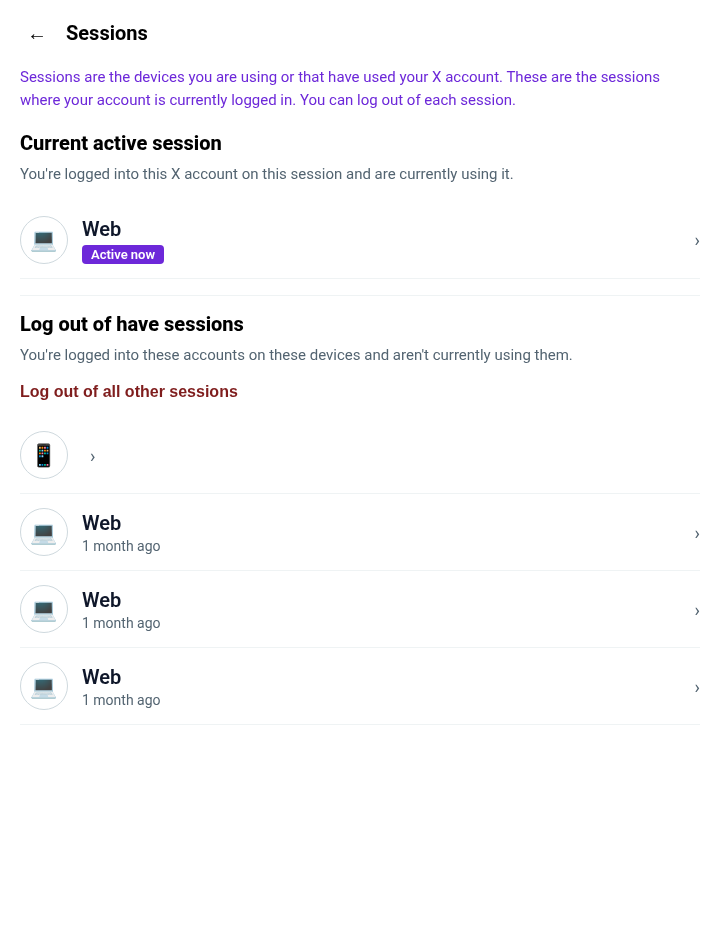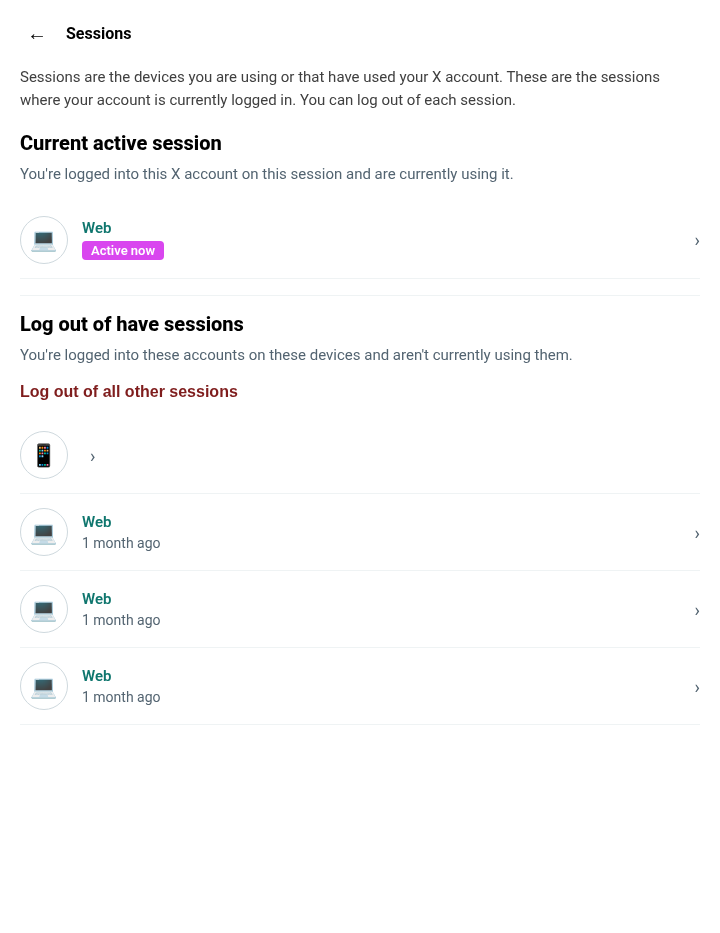--- a/index.html
+++ b/index.html
@@ -40,27 +40,27 @@
       border: none;
       background: transparent;
     }
 
     .back-arrow {
       font-size: 20px;
       line-height: 1;
     }
 
     .page-title {
-      font-size: 16px;
+      font-size: 20px;
       font-weight: 700;
     }
 
     .description {
       font-size: 15px;
-      color: #404040;
+      color: #6d28d9;
       line-height: 1.5;
       margin-bottom: 20px;
     }
 
     .section-title {
       font-size: 20px;
       font-weight: 800;
       margin-bottom: 8px;
     }
 
@@ -107,29 +107,29 @@
     .device-icon {
       font-size: 22px;
       color: #000;
     }
 
     .session-info {
       flex: 1;
     }
 
     .session-name {
-      font-size: 15px;
+      font-size: 20px;
       font-weight: 600;
-      color: #0f766e;
+      color: #0f172a;
       line-height: 1.3;
     }
 
     .active-badge {
       display: inline-block;
-      background: #d946ef;
+      background: #6d28d9;
       color: #fff;
       font-size: 13px;
       font-weight: 600;
       padding: 2px 9px;
       border-radius: 4px;
       margin-top: 3px;
     }
 
     .session-time {
       font-size: 14px;

